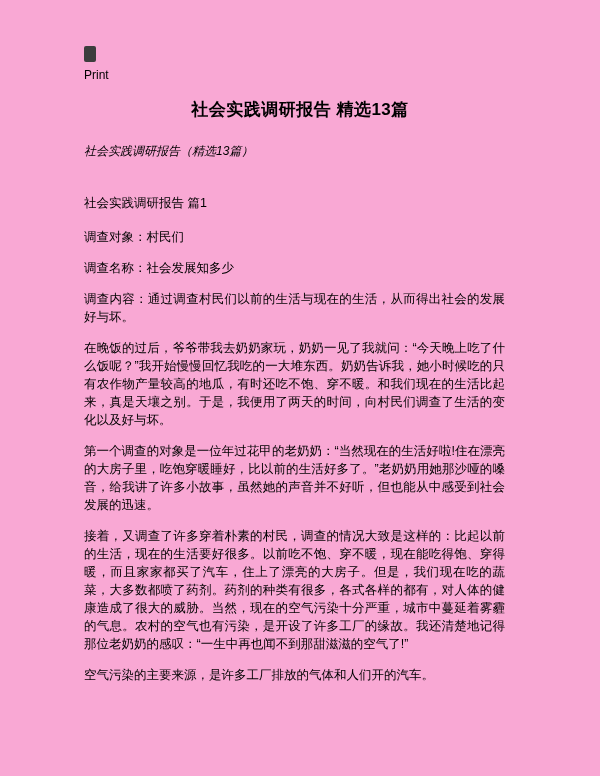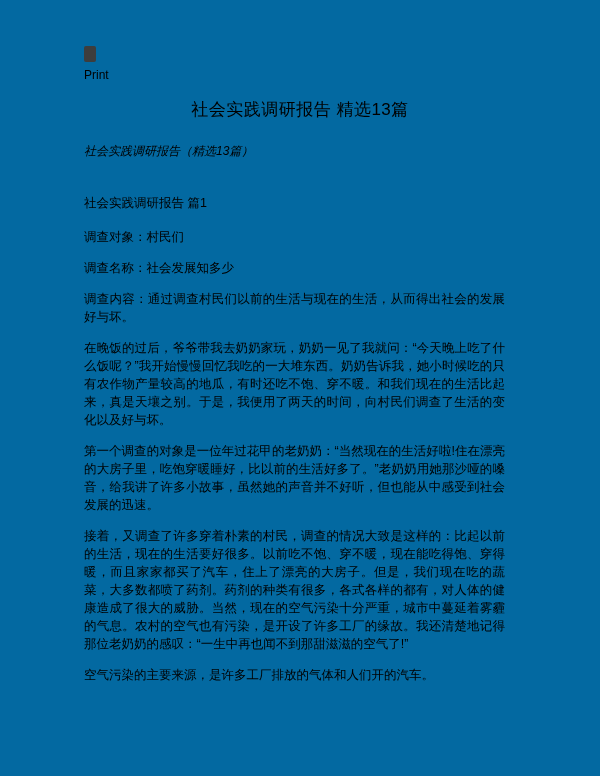--- a/index.html
+++ b/index.html
@@ -12,37 +12,37 @@
   }
   body {
     font-family: "Liberation Sans", "DejaVu Sans", sans-serif;
     color: #000000;
   }
   .page {
     box-sizing: border-box;
     width: 600px;
     height: 776px;
     padding: 46px 84px 20px 84px;
-    background: #0369a1;
+    background: #f9a8d4;
   }
   .print-icon {
     width: 12px;
     height: 16px;
     background: #3d3d3d;
     border-radius: 2px;
     margin-bottom: 6px;
   }
   .print-label {
     font-size: 12px;
     color: #000000;
     margin-bottom: 16px;
   }
   .doc-title {
     font-size: 17px;
-    font-weight: normal;
+    font-weight: bold;
     text-align: center;
     margin: 0 0 22px 0;
     letter-spacing: 0.5px;
   }
   .doc-subtitle {
     font-size: 12px;
     margin: 0 0 35px 0;
     font-style: italic;
   }
   .section-heading {

